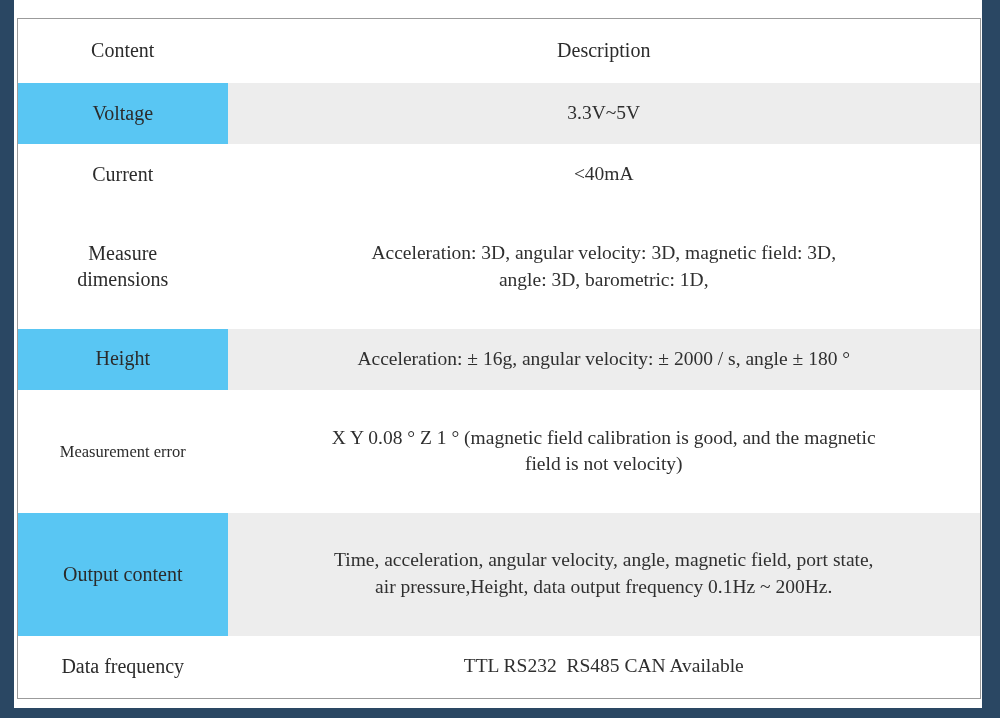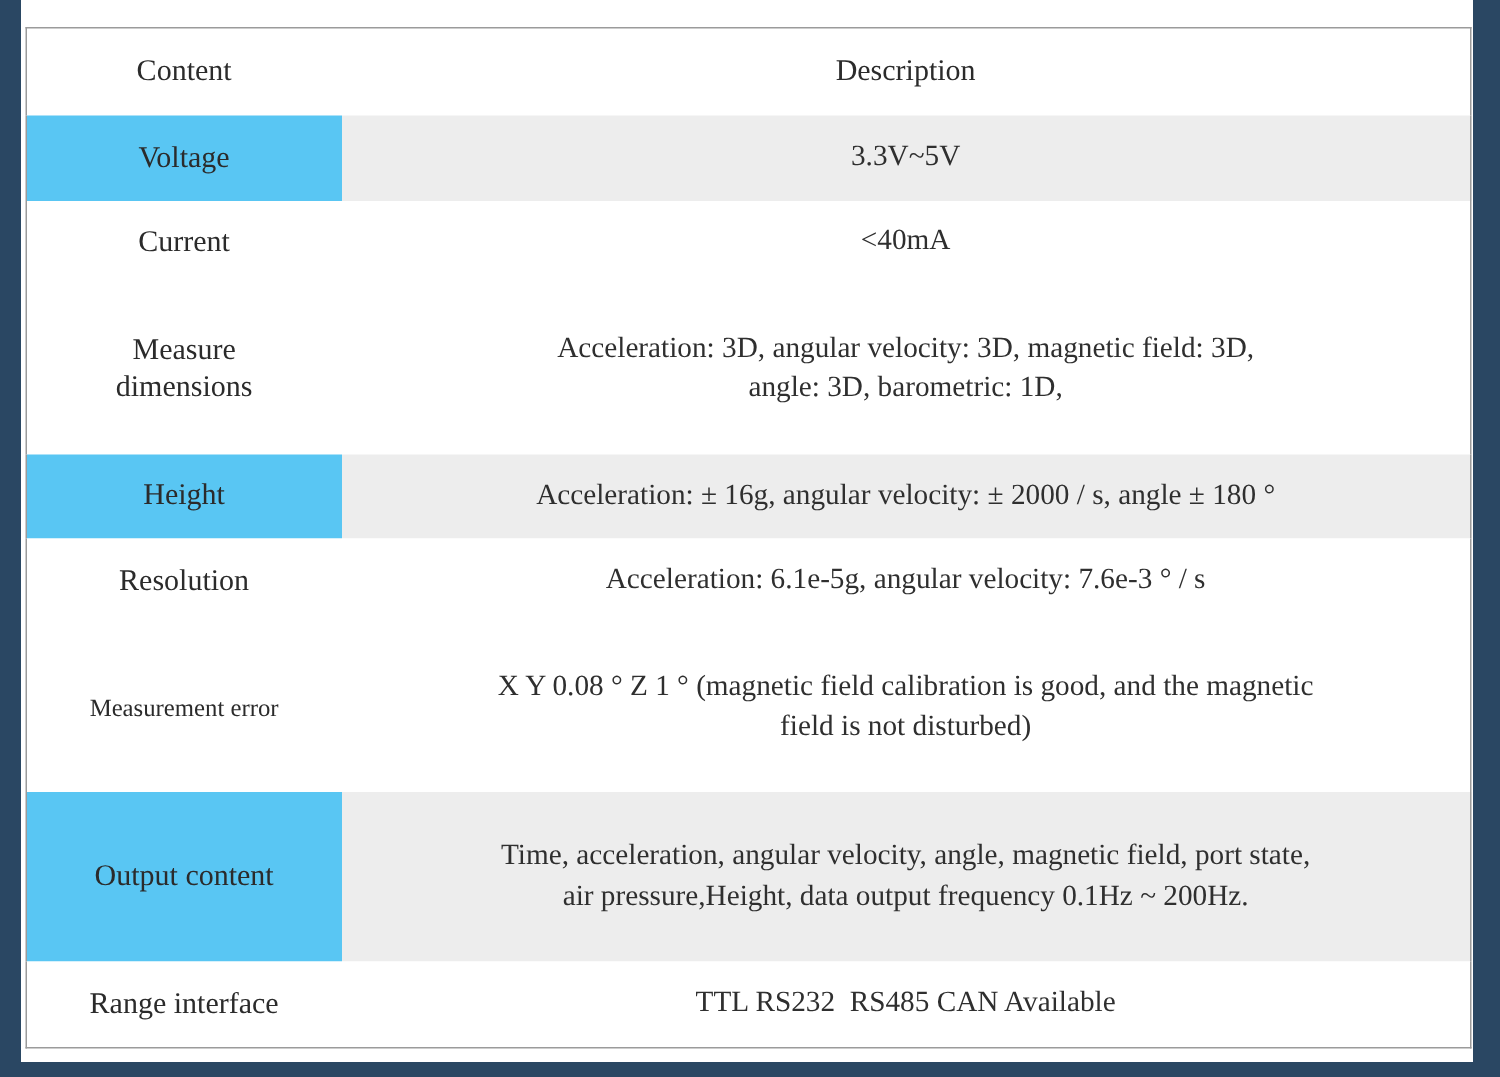--- a/index.html
+++ b/index.html
@@ -138,41 +138,35 @@
             <span class="desc-line">angle: 3D, barometric: 1D,</span>
           </td>
         </tr>
         <tr class="stripe-blue">
           <td class="label-cell">Height</td>
           <td class="desc-cell">
             <span class="desc-line">Acceleration: ± 16g, angular velocity: ± 2000 / s, angle ± 180 °</span>
           </td>
         </tr>
         <tr class="stripe-plain">
-          <td class="label-cell">Resolution</td>
-          <td class="desc-cell">
-            <span class="desc-line">Acceleration: 6.1e-5g, angular velocity: 7.6e-3 ° / s</span>
-          </td>
-        </tr>
-        <tr class="stripe-plain">
           <td class="label-cell small">Measurement error</td>
           <td class="desc-cell">
             <span class="desc-line">X Y 0.08 ° Z 1 ° (magnetic field calibration is good, and the magnetic</span>
-            <span class="desc-line">field is not disturbed)</span>
+            <span class="desc-line">field is not velocity)</span>
           </td>
         </tr>
         <tr class="stripe-blue">
           <td class="label-cell">Output content</td>
           <td class="desc-cell">
             <span class="desc-line">Time, acceleration, angular velocity, angle, magnetic field, port state,</span>
             <span class="desc-line">air pressure,Height, data output frequency 0.1Hz ~ 200Hz.</span>
           </td>
         </tr>
         <tr class="stripe-plain">
-          <td class="label-cell">Range interface</td>
+          <td class="label-cell">Data frequency</td>
           <td class="desc-cell">
             <span class="desc-line">TTL RS232  RS485 CAN Available</span>
           </td>
         </tr>
       </tbody>
   </table>
 
 </div>
 
 </body></html>

